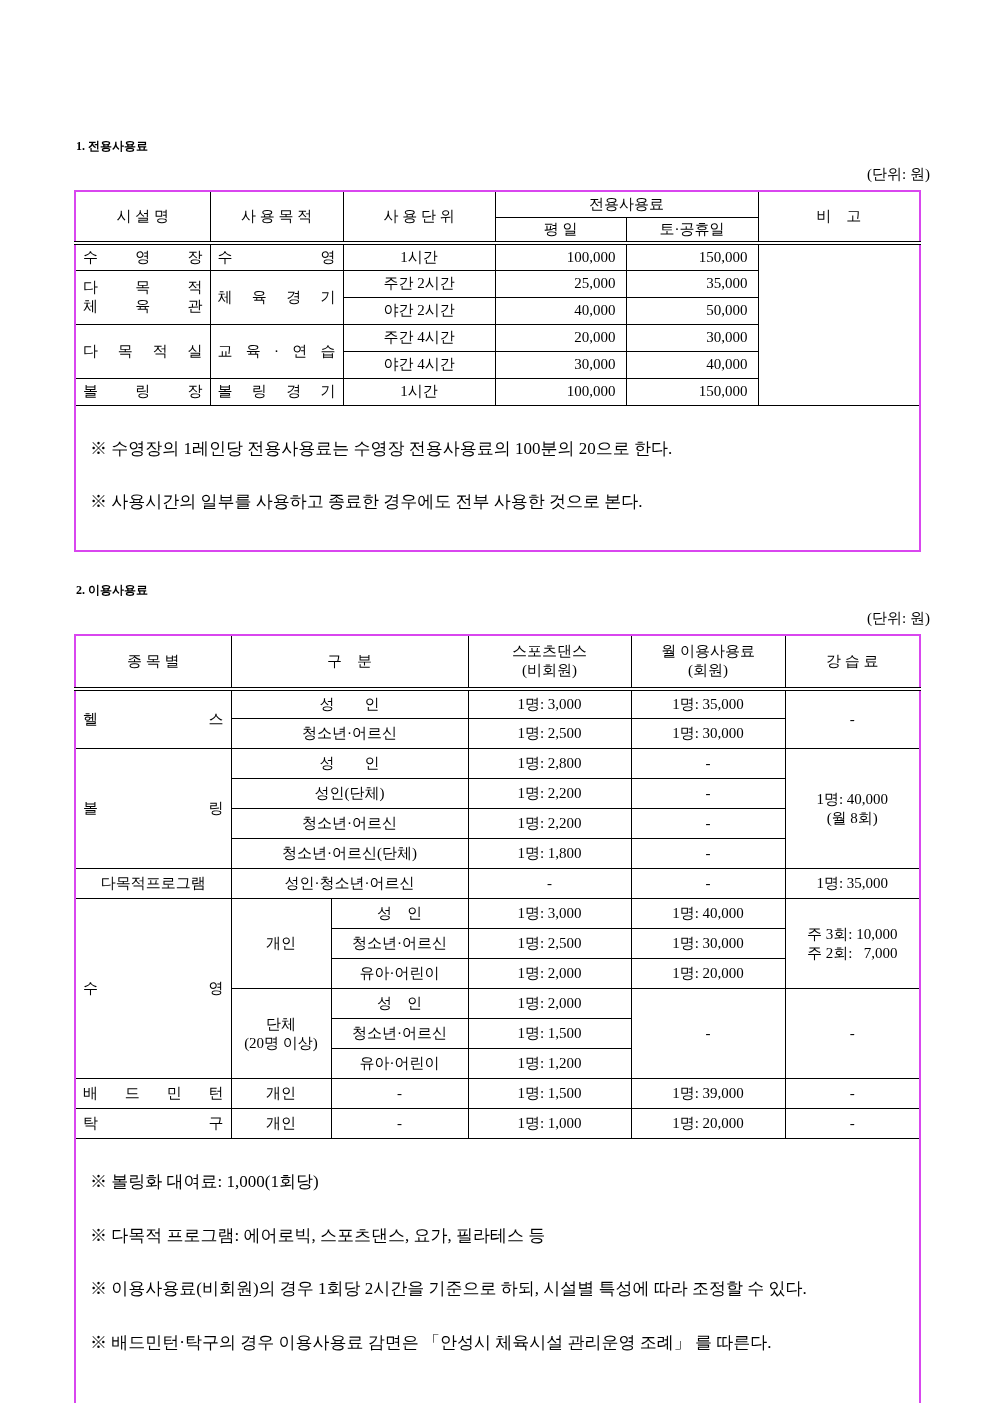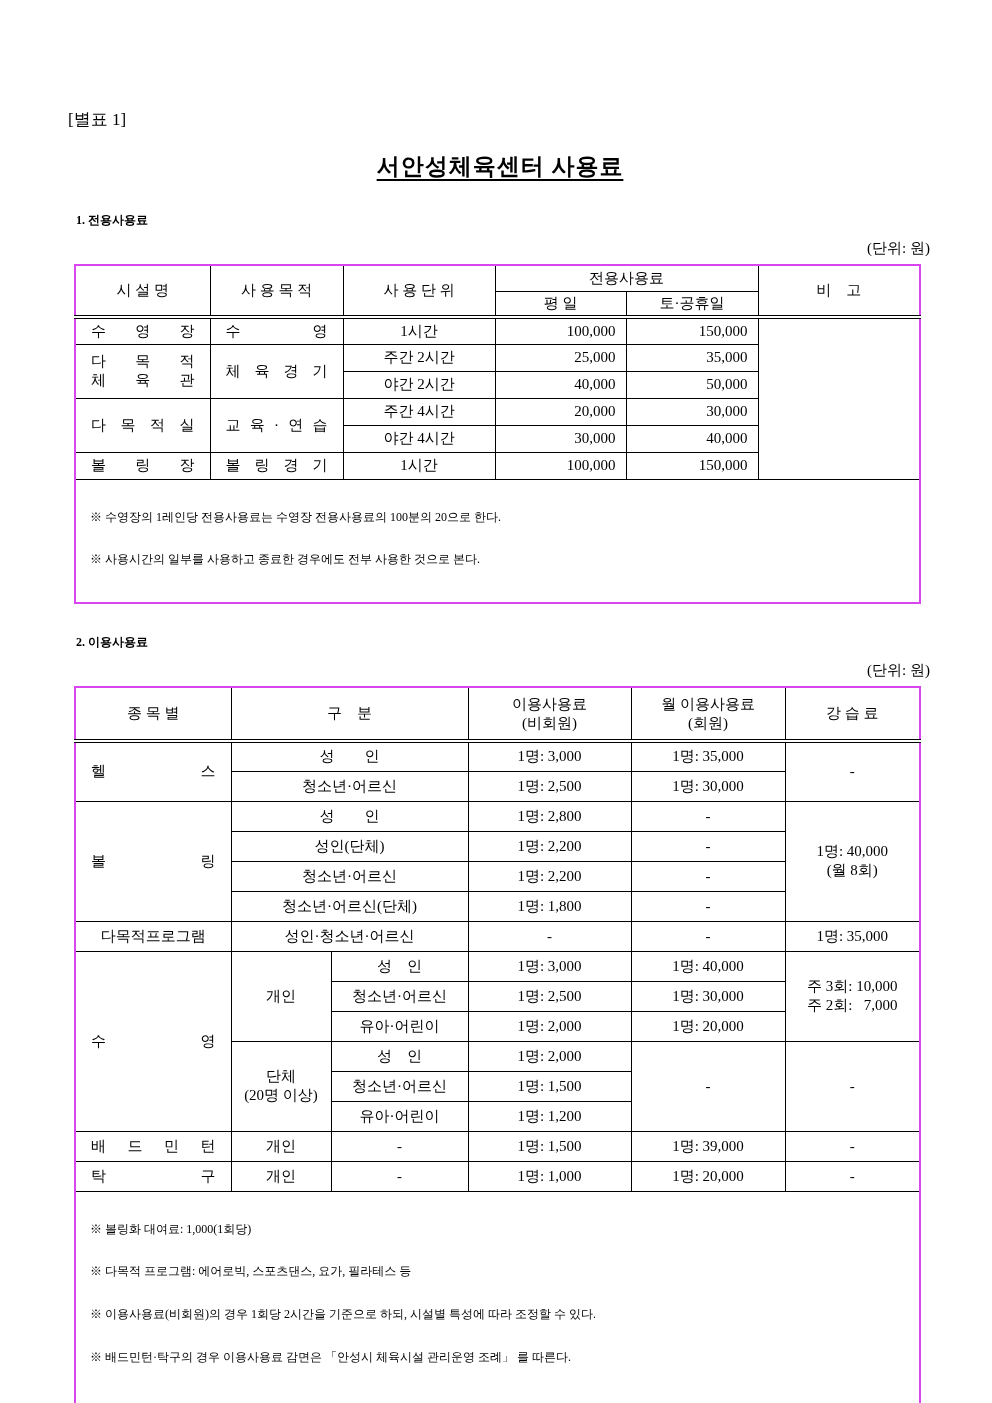--- a/index.html
+++ b/index.html
@@ -31,35 +31,31 @@
     white-space: pre-line; overflow: hidden;
   }
   .t1 tr { height: 27px; }
   .t1 tr.h { height: 26px; }
   .t2 tr { height: 30px; }
   .t2 tr.h { height: 54px; }
   tr.notes { height: auto; }
 
   tr.dstart > td, tr.dstart > th { border-top: 4px double #000; }
 
-  .dist { text-align: justify; text-align-last: justify; padding: 0 15px; }
+  .dist { text-align: justify; text-align-last: justify; padding: 0 7px; }
   .num  { text-align: right; padding-right: 10px; }
   .notes-cell { text-align: left; padding: 8px 14px 12px; }
-  .notes-cell div { line-height: 2.15; font-size: 12px; }
+  .notes-cell div { line-height: 2.15; font-size: 17px; }
 </style>
 </head>
 <body>
 
 <div class="page">
 
-  <div class="annex">[별표 1]</div>
-
-  <div class="doc-title">
-    <span>서안성체육센터 사용료</span>
-  </div>
+
 
   <div class="sec-head">1. 전용사용료</div>
   <div class="unit">(단위: 원)</div>
 
   <table class="t1">
     <colgroup>
       <col style="width:135px">
         <col style="width:133px">
         <col style="width:152px">
       <col style="width:131px">
@@ -136,21 +132,21 @@
         <col style="width:100px">
         <col style="width:137px">
       <col style="width:163px">
         <col style="width:154px">
         <col style="width:135px">
     </colgroup>
     <tbody>
         <tr class="h">
       <th>종 목 별</th>
       <th colspan="2">구 분</th>
-      <th>이용사용료
+      <th>스포츠댄스
 (비회원)</th>
       <th>월 이용사용료
 (회원)</th>
       <th>강 습 료</th>
     </tr>
 
     <tr class="dstart">
       <td class="dist" rowspan="2">헬 스</td>
       <td colspan="2">성  인</td>
       <td>1명: 3,000</td>

